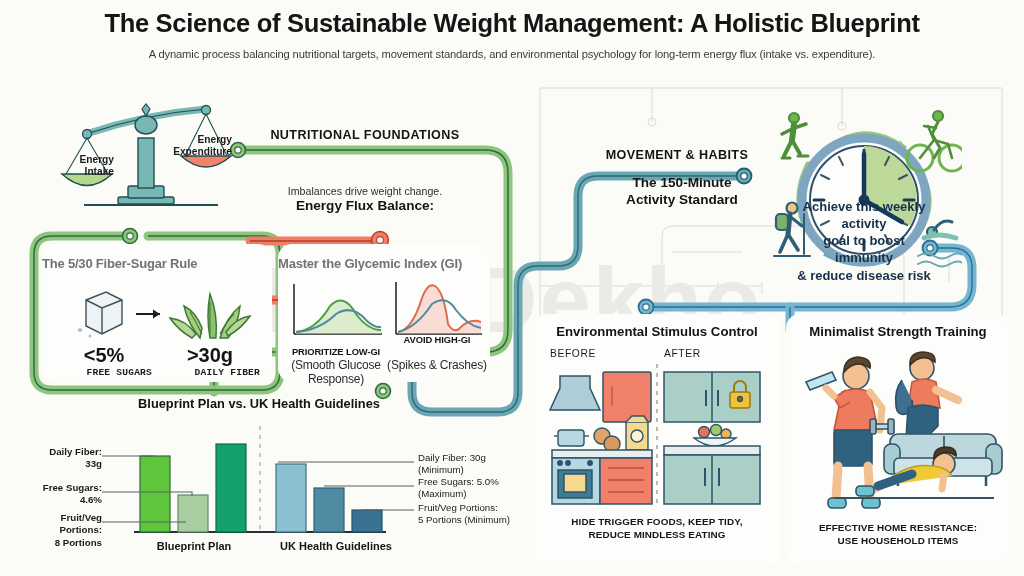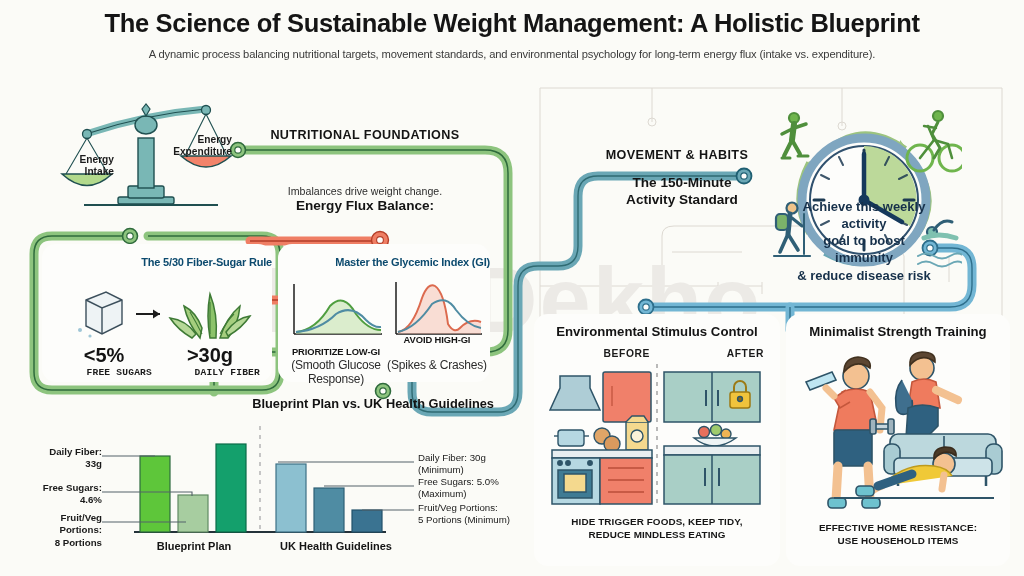--- a/index.html
+++ b/index.html
@@ -39,22 +39,22 @@
   #blueprint-grid { left: 512px; top: 86px; width: 512px; height: 490px; z-index: 0; }
 
   
   #connectors { left: 0; top: 0; width: 1024px; height: 576px; z-index: 3; }
 
   
   .card {
     background: #fdfdfb; border-radius: 14px; z-index: 4;
   }
   .card-title {
-    font-size: 11px; font-weight: bold; color: #0c4a6e;
-    text-align: right; letter-spacing: -0.2px;
+    font-size: 13px; font-weight: bold; color: #737373;
+    text-align: left; letter-spacing: -0.2px;
   }
 
   
   .kicker {
     font-size: 12.6px; font-weight: bold; color: #141414;
     letter-spacing: 0.4px; text-align: center; z-index: 5;
   }
   .lead-head {
     font-size: 13.6px; font-weight: bold; color: #141414; text-align: center;
     line-height: 1.25; z-index: 5;
@@ -71,33 +71,33 @@
 
   
   .big-stat { font-size: 20px; font-weight: bold; color: #141414; text-align: center; }
   .stat-cap { font-size: 9.6px; font-weight: bold; color: #1c1c1c; text-align: right; letter-spacing: 0.2px; font-family: Liberation Mono, monospace; }
 
   
   .gi-cap { font-size: 9.4px; font-weight: bold; color: #161616; text-align: center; letter-spacing: -0.1px; }
   .gi-sub { font-size: 12px; color: #2b2b2b; text-align: center; letter-spacing: -0.2px; }
 
   
-  #barchart-title { font-size: 12.8px; font-weight: bold; color: #121212; text-align: right; }
+  #barchart-title { font-size: 12.8px; font-weight: bold; color: #121212; text-align: center; }
   .axis-group-label { font-size: 11px; font-weight: bold; color: #141414; text-align: center; }
   .cb-label { font-size: 9.7px; color: #1a1a1a; line-height: 1.28; }
   .cb-left { text-align: right; font-weight: bold; }
   .cb-right { text-align: left; }
 
   
   .panel-title { font-size: 13.2px; font-weight: bold; color: #141414; text-align: center; }
   .panel-foot {
     font-size: 9.9px; font-weight: bold; color: #161616;
     text-align: center; line-height: 1.3; letter-spacing: 0.1px;
   }
-  .ba-head { font-size: 10.3px; font-weight: bold; color: #1a1a1a; text-align: right; letter-spacing: 0.6px; }
+  .ba-head { font-size: 10.3px; font-weight: normal; color: #1a1a1a; text-align: left; letter-spacing: 0.6px; }
 
   
   #clock-caption {
     font-size: 13px; font-weight: bold; color: #16304a; text-align: center;
     line-height: 1.32; z-index: 6; width: 140px;
   }
 </style>
 </head>
 <body>
 

